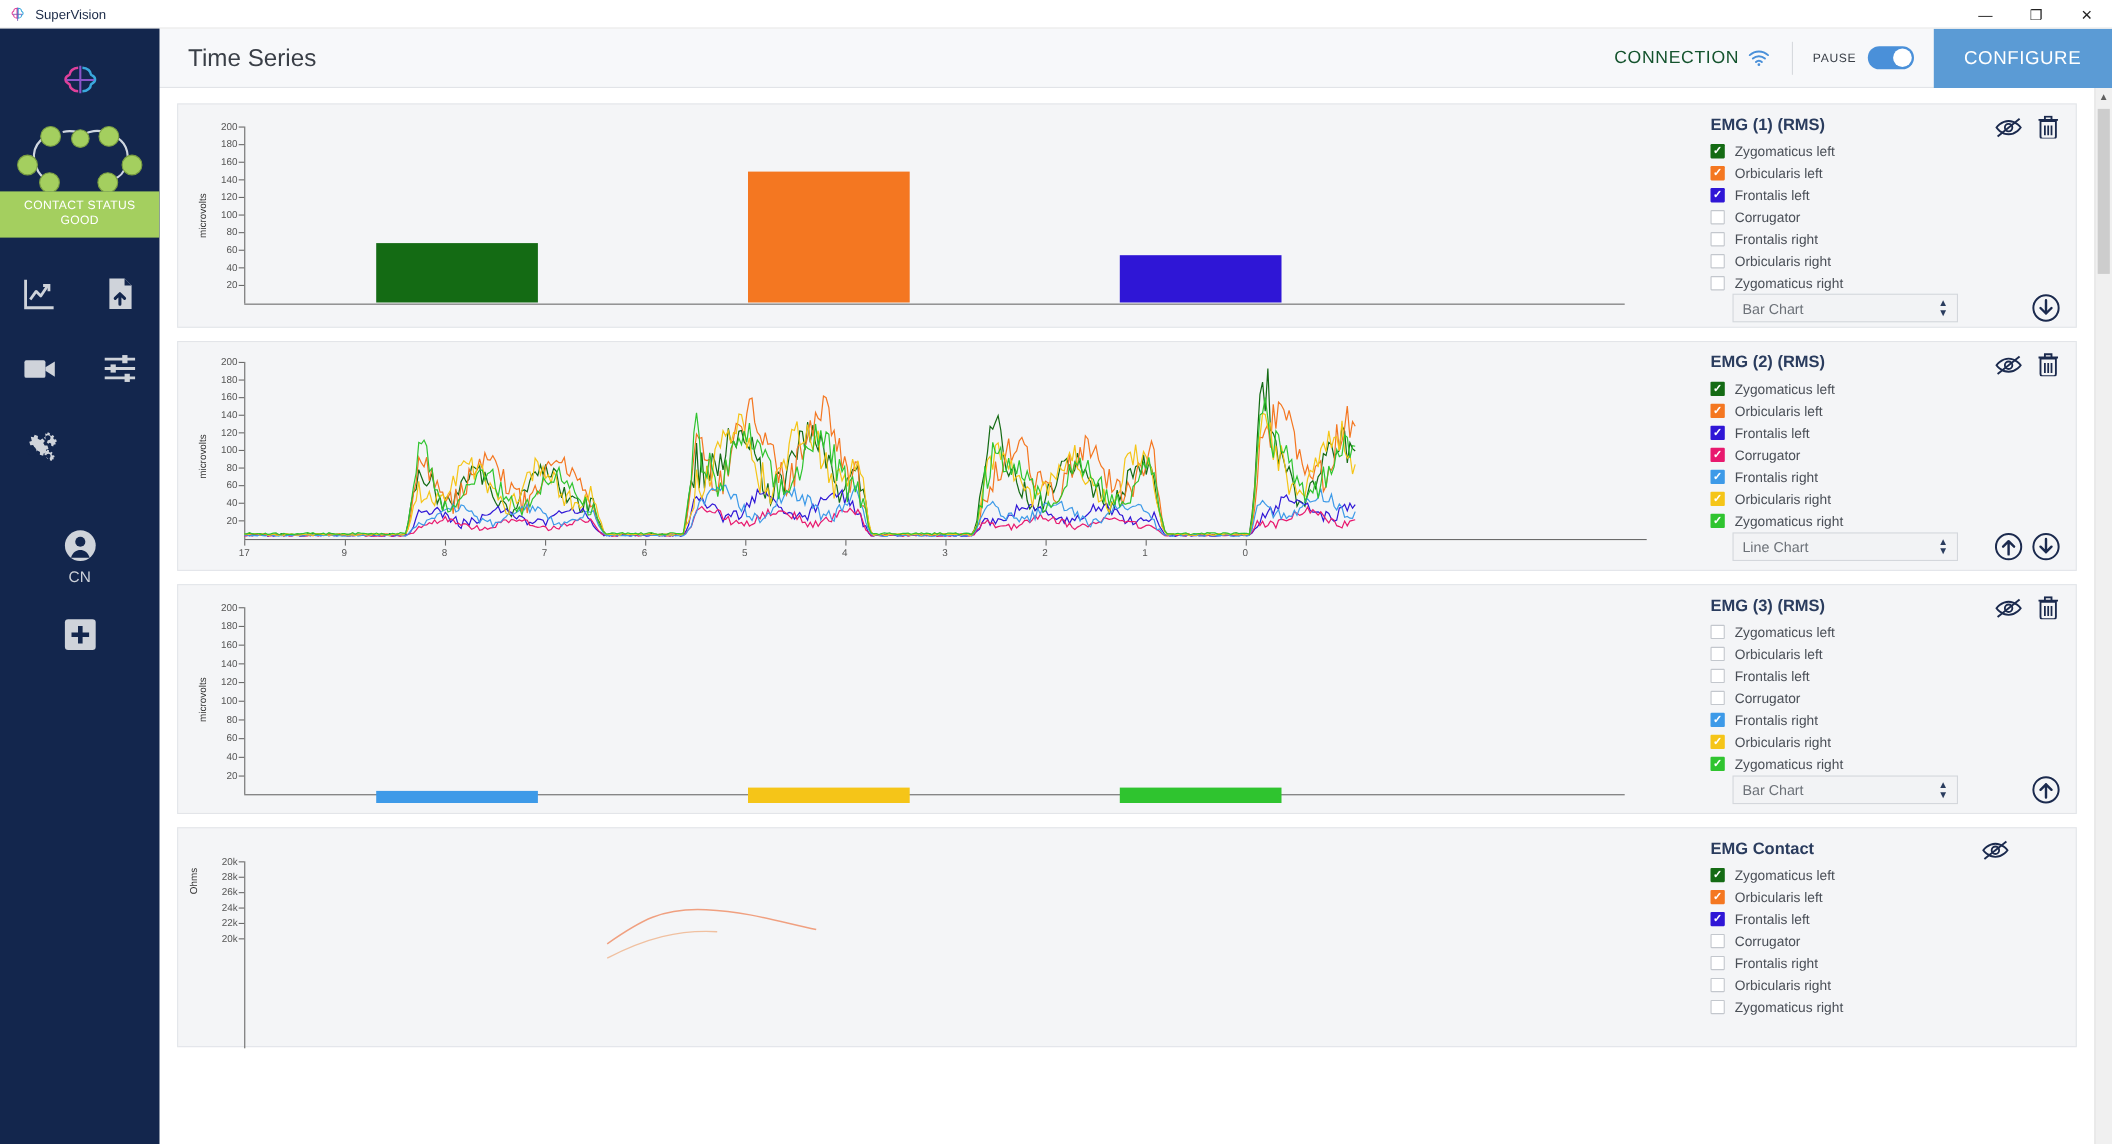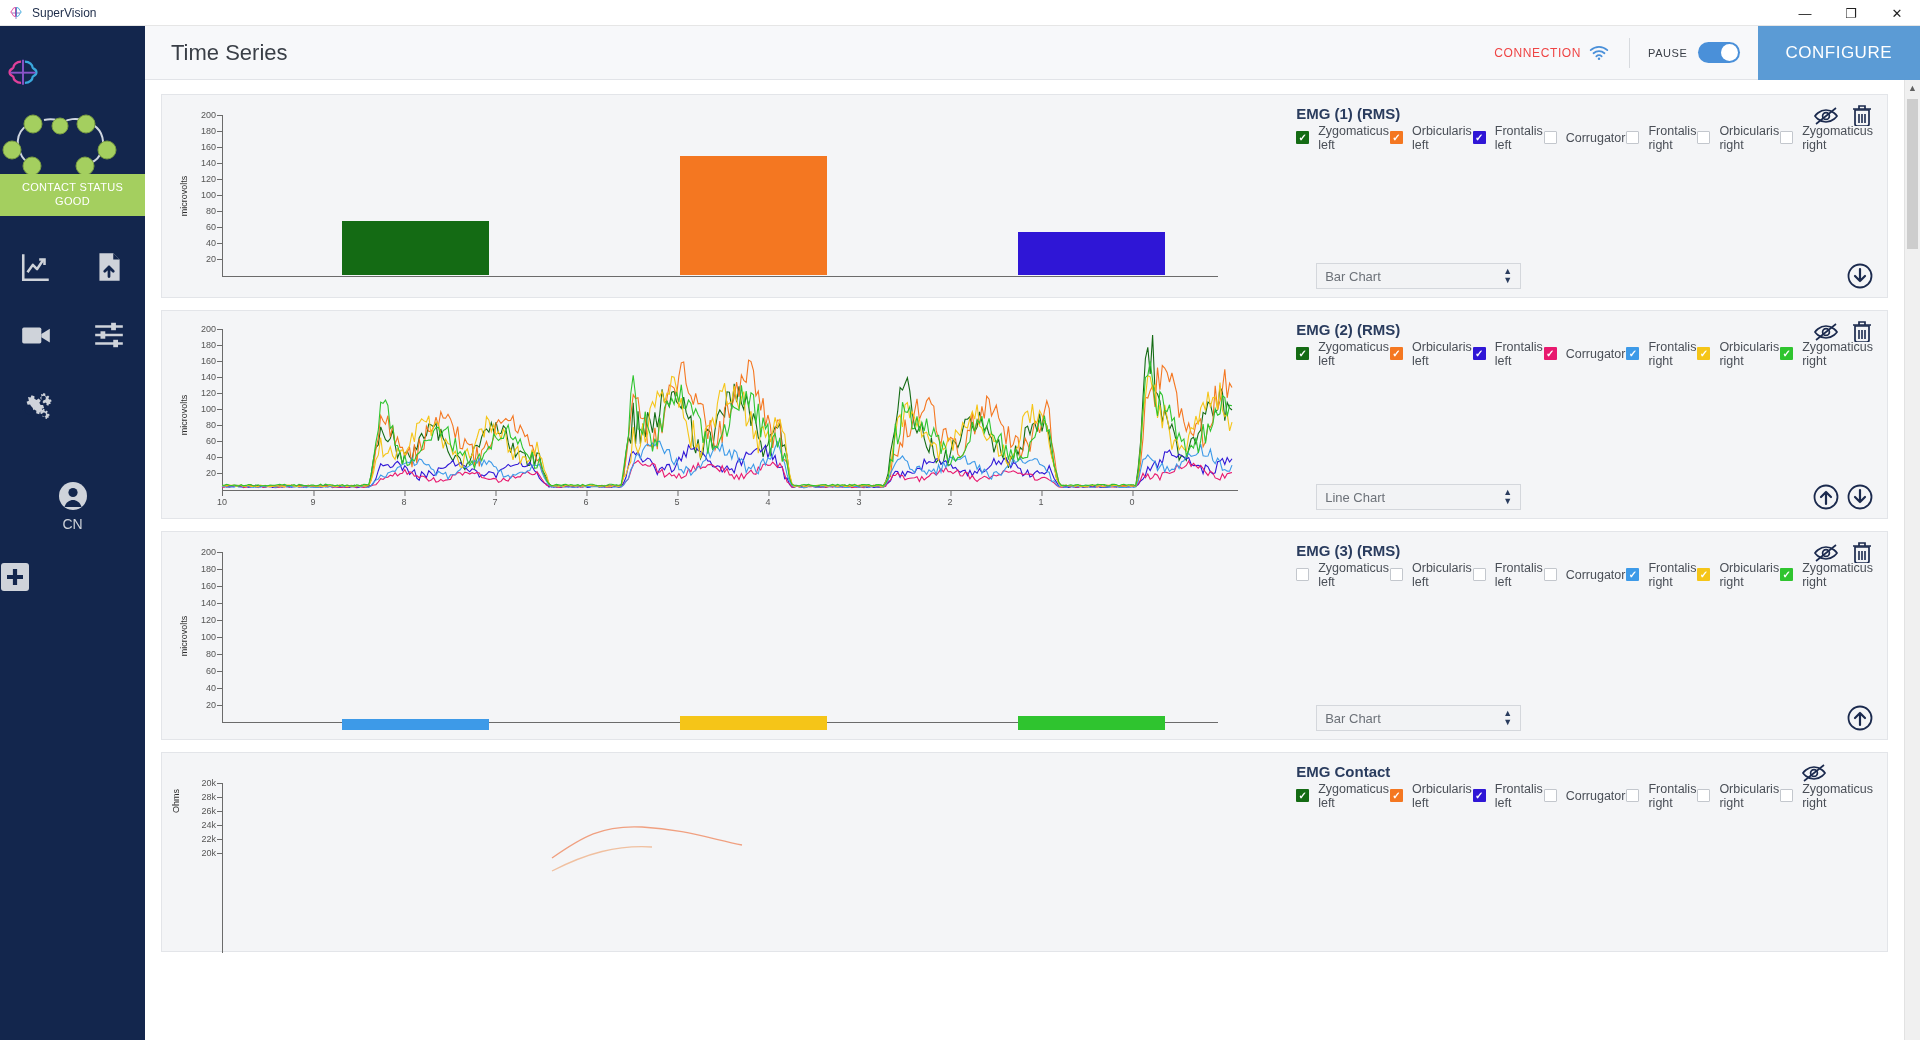--- a/index.html
+++ b/index.html
@@ -21,21 +21,21 @@
     width: 46px; height: 26px; display: flex; align-items: center; justify-content: center;
     font-size: 13px; color: #222; line-height: 1;
   }
 
   
   #shell { display: flex; height: 1014px; width: 1920px; }
 
   
   #sidebar {
     width: 145px; background: #13264d; flex: 0 0 145px;
-    display: flex; flex-direction: column; 
+    display: flex; flex-direction: column; align-items: center;
     position: relative; overflow: hidden;
   }
   .brand-logo { margin-top: 28px; width: 46px; height: 46px; }
   .contact-graph { margin-top: 8px; width: 120px; height: 66px; }
   .contact-status {
     width: 145px; background: #a4cf5f; color: #ffffff;
     text-align: center; font-size: 11px; line-height: 14px;
     padding: 6px 0 8px 0; letter-spacing: .3px;
   }
   .nav-grid {
@@ -54,21 +54,21 @@
   #main { flex: 1 1 auto; display: flex; flex-direction: column; background: #ffffff; min-width: 0; }
 
   
   #header {
     height: 54px; background: #f7f8fa; border-bottom: 1px solid #e2e4e8;
     display: flex; align-items: center; padding-left: 26px; flex: 0 0 54px; gap: 20px;
   }
   #page-title { font-size: 22px; color: #3a3f47; font-weight: normal; }
   .header-right { margin-left: auto; display: flex; align-items: center; height: 100%; }
   .conn-box { display: flex; align-items: center; gap: 8px; padding: 0 20px; }
-  .conn-label { font-size: 12px; letter-spacing: .6px; color: #ef4444; }
+  .conn-label { font-size: 16px; letter-spacing: .6px; color: #14532d; }
   .hdr-div { width: 1px; height: 30px; background: #d7dade; }
   .pause-box { display: flex; align-items: center; gap: 10px; padding: 0 18px; }
   .pause-label { font-size: 11px; letter-spacing: .6px; color: #3a3f47; }
   .toggle {
     width: 42px; height: 21px; border-radius: 11px; background: #4a90d9;
     position: relative; cursor: pointer; flex: 0 0 42px;
   }
   .toggle .knob {
     position: absolute; top: 2px; right: 2px; width: 17px; height: 17px;
     border-radius: 50%; background: #ffffff;
@@ -108,21 +108,21 @@
     flex: 0 0 350px; padding: 10px 14px 8px 18px; position: relative;
     display: flex; flex-direction: column;
   }
 
   .panel-title { font-size: 15px; color: #2a3c5e; font-weight: bold; margin-bottom: 6px; }
   .panel-icons { position: absolute; right: 16px; top: 10px; display: flex; gap: 14px; align-items: center; }
   .pico { cursor: pointer; }
   .pico svg { display: block; fill: none; stroke: #1b2a4e; stroke-width: 1.7; }
   .pico.trash svg { fill: #1b2a4e; stroke: none; }
 
-  .legend-list { display: flex; flex-direction: row; gap: 1px; justify-content: flex-end; }
+  .legend-list { display: flex; flex-direction: column; gap: 1px; justify-content: flex-end; }
   .legend-row { display: flex; align-items: center; gap: 9px; height: 19px; cursor: pointer; }
   .cbx {
     width: 13px; height: 13px; border: 1px solid #c3c7cd; background: #ffffff;
     flex: 0 0 13px; position: relative; border-radius: 1px;
   }
   .cbx.on { border: none; }
   .cbx.on::after {
     content: "✓"; position: absolute; inset: 0; color: #fff; font-size: 10px;
     line-height: 13px; text-align: center; font-weight: bold;
   }
@@ -409,21 +409,21 @@
             <svg class="trace" id="trace2" width="1010" height="200" style="left:60px;top:0">
                 <path d="M0.0 175.7L2.4 174.6L4.8 174.1L7.2 174.3L9.6 175.1L12.0 174.4L14.4 174.3L16.8 174.6L19.2 175.6L21.6 174.9L24.0 175.3L26.5 175.7L28.9 174.9L31.3 175.5L33.7 174.1L36.1 174.8L38.5 175.5L40.9 175.3L43.3 175.3L45.7 175.4L48.1 175.4L50.5 175.1L52.9 174.6L55.3 175.5L57.7 174.4L60.1 174.5L62.5 174.1L64.9 175.0L67.3 175.1L69.7 174.1L72.1 175.5L74.5 175.3L77.0 174.5L79.4 174.1L81.8 174.6L84.2 175.4L86.6 175.1L89.0 175.6L91.4 175.0L93.8 174.7L96.2 175.2L98.6 175.4L101.0 175.1L103.4 174.8L105.8 174.7L108.2 175.1L110.6 175.3L113.0 174.5L115.4 174.5L117.8 175.2L120.2 175.1L122.6 175.1L125.0 175.6L127.5 174.5L129.9 175.6L132.3 174.1L134.7 175.2L137.1 175.1L139.5 175.0L141.9 175.1L144.3 175.7L146.7 175.0L149.1 163.9L151.5 148.2L153.9 136.7L156.3 133.9L158.7 115.9L161.1 122.4L163.5 128.6L165.9 130.7L168.3 127.5L170.7 119.4L173.1 133.6L175.5 146.9L178.0 140.5L180.4 153.3L182.8 142.0L185.2 140.2L187.6 145.6L190.0 148.8L192.4 135.5L194.8 138.7L197.2 126.8L199.6 122.4L202.0 127.4L204.4 124.6L206.8 112.9L209.2 113.9L211.6 115.9L214.0 112.1L216.4 129.6L218.8 118.0L221.2 127.6L223.6 131.8L226.0 140.6L228.5 145.8L230.9 149.8L233.3 144.6L235.7 144.5L238.1 147.4L240.5 155.2L242.9 158.6L245.3 152.1L247.7 151.1L250.1 143.0L252.5 135.0L254.9 134.4L257.3 136.1L259.7 125.9L262.1 119.9L264.5 118.0L266.9 121.3L269.3 111.6L271.7 120.4L274.1 111.1L276.5 122.4L279.0 122.5L281.4 114.9L283.8 117.5L286.2 131.7L288.6 141.6L291.0 131.9L293.4 145.9L295.8 141.8L298.2 140.0L300.6 141.5L303.0 142.2L305.4 154.7L307.8 154.2L310.2 139.6L312.6 154.9L315.0 141.9L317.4 142.5L319.8 159.1L322.2 162.4L324.6 167.3L327.0 172.4L329.5 175.5L331.9 175.5L334.3 174.3L336.7 175.1L339.1 174.6L341.5 175.1L343.9 174.6L346.3 174.9L348.7 175.2L351.1 175.1L353.5 175.1L355.9 175.5L358.3 174.5L360.7 175.1L363.1 175.7L365.5 174.9L367.9 174.2L370.3 174.2L372.7 175.2L375.1 175.2L377.5 175.3L380.0 174.3L382.4 175.2L384.8 175.6L387.2 175.4L389.6 175.2L392.0 175.3L394.4 174.1L396.8 174.9L399.2 173.5L401.6 164.9L404.0 141.7L406.4 125.8L408.8 132.5L411.2 91.8L413.6 132.9L416.0 100.3L418.4 133.0L420.8 112.7L423.2 126.2L425.6 101.2L428.0 109.0L430.5 121.7L432.9 101.4L435.3 116.2L437.7 103.5L440.1 78.3L442.5 91.5L444.9 90.1L447.3 95.7L449.7 81.1L452.1 80.4L454.5 90.7L456.9 93.7L459.3 97.3L461.7 86.2L464.1 101.2L466.5 107.9L468.9 105.0L471.3 134.5L473.7 142.2L476.1 128.3L478.5 147.7L481.0 141.7L483.4 120.7L485.8 118.3L488.2 121.2L490.6 138.7L493.0 119.0L495.4 104.5L497.8 99.0L500.2 102.7L502.6 105.9L505.0 80.8L507.4 81.2L509.8 98.3L512.2 72.8L514.6 91.1L517.0 75.4L519.4 92.1L521.8 98.6L524.2 84.1L526.6 94.1L529.0 114.9L531.5 102.5L533.9 111.3L536.3 126.5L538.7 130.6L541.1 145.9L543.5 136.9L545.9 133.8L548.3 123.6L550.7 122.4L553.1 115.9L555.5 117.0L557.9 112.8L560.3 135.3L562.7 133.8L565.1 144.7L567.5 164.2L569.9 174.0L572.3 174.7L574.7 175.2L577.1 175.2L579.5 174.9L582.0 175.7L584.4 174.7L586.8 175.5L589.2 174.9L591.6 174.6L594.0 175.1L596.4 174.8L598.8 174.6L601.2 174.2L603.6 175.7L606.0 175.5L608.4 174.7L610.8 174.6L613.2 175.4L615.6 175.5L618.0 175.5L620.4 175.2L622.8 174.1L625.2 175.1L627.6 175.3L630.0 174.2L632.5 174.8L634.9 174.7L637.3 174.9L639.7 175.0L642.1 175.4L644.5 175.7L646.9 175.1L649.3 174.5L651.7 174.9L654.1 174.1L656.5 174.5L658.9 175.5L661.3 174.5L663.7 170.6L666.1 162.6L668.5 141.4L670.9 128.6L673.3 116.7L675.7 100.2L678.1 76.6L680.5 79.1L683.0 72.7L685.4 66.8L687.8 79.9L690.2 101.4L692.6 115.7L695.0 121.8L697.4 116.2L699.8 112.4L702.2 127.3L704.6 136.3L707.0 141.4L709.4 126.9L711.8 144.0L714.2 151.6L716.6 148.2L719.0 153.0L721.4 150.8L723.8 138.9L726.2 152.1L728.6 141.6L731.0 129.2L733.5 131.5L735.9 136.6L738.3 130.0L740.7 118.6L743.1 108.3L745.5 108.1L747.9 105.8L750.3 115.3L752.7 120.8L755.1 116.0L757.5 100.9L759.9 110.5L762.3 119.7L764.7 115.2L767.1 123.4L769.5 126.9L771.9 141.3L774.3 133.1L776.7 128.8L779.1 142.0L781.5 147.8L784.0 146.7L786.4 156.8L788.8 145.6L791.2 150.3L793.6 134.6L796.0 143.6L798.4 136.5L800.8 139.3L803.2 116.9L805.6 115.1L808.0 123.4L810.4 113.3L812.8 111.8L815.2 120.6L817.6 102.5L820.0 120.4L822.4 109.8L824.8 114.7L827.2 125.2L829.6 144.2L832.0 153.3L834.5 167.3L836.9 171.9L839.3 174.5L841.7 175.5L844.1 174.1L846.5 175.6L848.9 175.8L851.3 174.6L853.7 175.6L856.1 175.2L858.5 174.6L860.9 175.5L863.3 175.6L865.7 174.7L868.1 174.7L870.5 175.3L872.9 174.4L875.3 175.6L877.7 174.2L880.1 175.6L882.5 174.9L885.0 175.6L887.4 175.3L889.8 175.0L892.2 175.6L894.6 175.6L897.0 174.7L899.4 175.1L901.8 174.9L904.2 175.0L906.6 175.1L909.0 174.0L911.4 175.1L913.8 174.4L916.2 156.8L918.6 130.9L921.0 86.7L923.4 47.5L925.8 36.4L928.2 62.9L930.6 24.1L933.0 80.1L935.5 83.0L937.9 89.8L940.3 111.2L942.7 98.6L945.1 107.7L947.5 118.4L949.9 113.1L952.3 121.7L954.7 132.2L957.1 149.2L959.5 144.4L961.9 145.9L964.3 149.3L966.7 137.9L969.1 128.1L971.5 126.1L973.9 132.9L976.3 122.5L978.7 119.0L981.1 101.4L983.5 103.1L986.0 91.1L988.4 93.1L990.8 104.4L993.2 100.8L995.6 98.7L998.0 76.0L1000.4 80.9L1002.8 109.8L1005.2 91.4L1007.6 96.8L1010.0 99.0" fill="none" stroke="#146b14" stroke-width="1.1"></path>
                 <path d="M0.0 175.1L2.4 174.8L4.8 174.8L7.2 175.6L9.6 175.7L12.0 174.6L14.4 175.0L16.8 175.6L19.2 175.0L21.6 175.4L24.0 175.1L26.5 174.9L28.9 174.1L31.3 175.0L33.7 175.8L36.1 175.5L38.5 174.5L40.9 175.0L43.3 175.4L45.7 175.5L48.1 174.7L50.5 174.7L52.9 175.6L55.3 174.8L57.7 175.0L60.1 174.3L62.5 175.2L64.9 174.7L67.3 175.7L69.7 174.1L72.1 175.5L74.5 174.7L77.0 174.6L79.4 175.7L81.8 175.2L84.2 174.8L86.6 174.1L89.0 175.7L91.4 175.3L93.8 174.8L96.2 175.0L98.6 174.3L101.0 175.2L103.4 175.1L105.8 175.7L108.2 175.6L110.6 174.3L113.0 175.2L115.4 175.1L117.8 174.2L120.2 175.7L122.6 175.3L125.0 174.4L127.5 174.6L129.9 174.3L132.3 175.3L134.7 175.3L137.1 175.3L139.5 174.0L141.9 175.0L144.3 174.3L146.7 175.0L149.1 169.4L151.5 156.1L153.9 137.5L156.3 127.2L158.7 104.6L161.1 109.8L163.5 113.3L165.9 104.7L168.3 126.1L170.7 114.5L173.1 133.1L175.5 126.1L178.0 136.4L180.4 136.3L182.8 145.5L185.2 141.5L187.6 136.4L190.0 156.1L192.4 133.3L194.8 152.2L197.2 127.9L199.6 139.3L202.0 137.9L204.4 115.1L206.8 120.4L209.2 120.4L211.6 116.4L214.0 106.1L216.4 115.0L218.8 100.7L221.2 106.9L223.6 107.2L226.0 103.3L228.5 107.9L230.9 114.8L233.3 126.9L235.7 115.5L238.1 137.4L240.5 137.9L242.9 127.8L245.3 132.4L247.7 133.8L250.1 133.2L252.5 154.8L254.9 135.5L257.3 155.4L259.7 139.2L262.1 136.7L264.5 130.5L266.9 138.1L269.3 133.6L271.7 126.4L274.1 113.0L276.5 108.7L279.0 112.3L281.4 109.8L283.8 107.6L286.2 109.6L288.6 109.5L291.0 104.8L293.4 119.6L295.8 121.9L298.2 114.3L300.6 119.3L303.0 125.7L305.4 123.8L307.8 134.7L310.2 134.4L312.6 142.0L315.0 149.8L317.4 148.1L319.8 160.4L322.2 164.0L324.6 168.3L327.0 174.1L329.5 175.3L331.9 174.3L334.3 175.5L336.7 175.2L339.1 175.7L341.5 175.1L343.9 174.7L346.3 175.3L348.7 175.1L351.1 174.9L353.5 175.0L355.9 175.3L358.3 174.8L360.7 174.5L363.1 174.9L365.5 174.4L367.9 174.6L370.3 175.7L372.7 174.3L375.1 175.6L377.5 174.6L380.0 174.9L382.4 175.2L384.8 174.3L387.2 174.4L389.6 174.3L392.0 174.7L394.4 175.1L396.8 174.6L399.2 173.8L401.6 164.8L404.0 148.5L406.4 127.9L408.8 103.9L411.2 83.6L413.6 87.6L416.0 86.7L418.4 106.9L420.8 107.7L423.2 106.4L425.6 134.6L428.0 134.6L430.5 136.3L432.9 116.8L435.3 138.2L437.7 107.2L440.1 122.2L442.5 102.2L444.9 87.7L447.3 74.0L449.7 75.1L452.1 77.0L454.5 85.0L456.9 65.0L459.3 51.8L461.7 50.9L464.1 73.0L466.5 82.0L468.9 85.0L471.3 93.7L473.7 82.4L476.1 92.9L478.5 92.4L481.0 93.6L483.4 110.5L485.8 128.0L488.2 109.0L490.6 125.8L493.0 138.9L495.4 132.6L497.8 110.0L500.2 132.0L502.6 97.2L505.0 91.6L507.4 106.8L509.8 95.1L512.2 86.7L514.6 71.2L517.0 85.8L519.4 64.0L521.8 69.3L524.2 71.3L526.6 49.1L529.0 50.6L531.5 59.5L533.9 84.9L536.3 80.2L538.7 99.5L541.1 87.2L543.5 115.2L545.9 104.0L548.3 114.1L550.7 136.9L553.1 119.5L555.5 109.0L557.9 109.3L560.3 149.3L562.7 148.7L565.1 151.7L567.5 165.1L569.9 172.8L572.3 174.8L574.7 174.7L577.1 175.8L579.5 175.6L582.0 175.3L584.4 174.7L586.8 174.6L589.2 174.4L591.6 175.2L594.0 174.7L596.4 175.7L598.8 174.7L601.2 175.8L603.6 174.1L606.0 174.7L608.4 175.6L610.8 174.6L613.2 174.2L615.6 175.2L618.0 174.8L620.4 174.9L622.8 174.8L625.2 175.4L627.6 174.2L630.0 174.3L632.5 175.7L634.9 175.1L637.3 174.2L639.7 174.8L642.1 174.3L644.5 174.3L646.9 174.0L649.3 175.5L651.7 174.2L654.1 174.8L656.5 174.5L658.9 174.3L661.3 174.9L663.7 172.2L666.1 166.5L668.5 165.5L670.9 142.7L673.3 144.1L675.7 145.2L678.1 131.6L680.5 135.6L683.0 108.6L685.4 125.7L687.8 124.9L690.2 113.4L692.6 100.5L695.0 87.8L697.4 108.5L699.8 101.9L702.2 98.9L704.6 89.8L707.0 86.7L709.4 93.0L711.8 95.2L714.2 119.4L716.6 127.9L719.0 133.0L721.4 118.5L723.8 117.5L726.2 130.1L728.6 126.3L731.0 128.2L733.5 127.8L735.9 143.3L738.3 145.9L740.7 144.6L743.1 138.9L745.5 119.1L747.9 119.7L750.3 101.7L752.7 123.3L755.1 108.9L757.5 114.0L759.9 95.4L762.3 107.5L764.7 85.1L767.1 88.2L769.5 104.9L771.9 99.7L774.3 94.2L776.7 106.9L779.1 112.8L781.5 115.7L784.0 133.2L786.4 115.4L788.8 136.5L791.2 133.6L793.6 124.7L796.0 126.7L798.4 148.6L800.8 139.5L803.2 127.3L805.6 132.7L808.0 140.7L810.4 123.0L812.8 109.8L815.2 112.4L817.6 121.8L820.0 112.6L822.4 100.3L824.8 89.9L827.2 97.7L829.6 131.1L832.0 142.3L834.5 161.5L836.9 171.6L839.3 174.6L841.7 174.3L844.1 175.0L846.5 175.1L848.9 174.5L851.3 174.7L853.7 174.3L856.1 174.7L858.5 174.2L860.9 175.7L863.3 175.7L865.7 175.7L868.1 174.9L870.5 175.6L872.9 174.1L875.3 174.9L877.7 175.1L880.1 175.6L882.5 175.5L885.0 174.1L887.4 175.1L889.8 174.7L892.2 174.3L894.6 175.3L897.0 175.0L899.4 174.7L901.8 174.4L904.2 175.4L906.6 174.7L909.0 174.9L911.4 174.1L913.8 175.4L916.2 168.1L918.6 151.4L921.0 127.4L923.4 86.5L925.8 87.0L928.2 79.7L930.6 74.8L933.0 95.9L935.5 56.5L937.9 78.7L940.3 54.5L942.7 57.0L945.1 61.4L947.5 71.1L949.9 62.0L952.3 72.0L954.7 81.9L957.1 106.6L959.5 97.4L961.9 110.9L964.3 120.3L966.7 112.2L969.1 122.2L971.5 124.6L973.9 113.0L976.3 111.0L978.7 108.0L981.1 135.8L983.5 130.9L986.0 114.7L988.4 116.3L990.8 111.0L993.2 74.7L995.6 98.7L998.0 89.9L1000.4 78.0L1002.8 58.2L1005.2 86.8L1007.6 72.2L1010.0 76.5" fill="none" stroke="#f47721" stroke-width="1.1"></path>
                 <path d="M0.0 174.9L2.4 174.9L4.8 175.8L7.2 175.5L9.6 175.5L12.0 175.0L14.4 175.1L16.8 175.0L19.2 175.2L21.6 176.5L24.0 175.0L26.5 176.4L28.9 176.0L31.3 175.2L33.7 176.0L36.1 175.6L38.5 175.1L40.9 175.3L43.3 174.9L45.7 175.2L48.1 175.2L50.5 176.4L52.9 176.4L55.3 175.7L57.7 175.2L60.1 176.1L62.5 175.4L64.9 175.2L67.3 175.5L69.7 176.1L72.1 175.4L74.5 175.1L77.0 176.2L79.4 175.6L81.8 176.1L84.2 174.9L86.6 175.5L89.0 175.1L91.4 175.9L93.8 175.8L96.2 175.0L98.6 176.2L101.0 175.9L103.4 174.8L105.8 175.7L108.2 174.9L110.6 175.1L113.0 175.7L115.4 176.3L117.8 176.1L120.2 175.1L122.6 176.1L125.0 175.9L127.5 176.4L129.9 175.3L132.3 175.3L134.7 176.6L137.1 176.2L139.5 175.5L141.9 175.7L144.3 175.9L146.7 174.9L149.1 174.8L151.5 172.0L153.9 167.8L156.3 159.7L158.7 152.7L161.1 154.8L163.5 154.1L165.9 153.5L168.3 156.7L170.7 155.8L173.1 152.4L175.5 150.3L178.0 153.3L180.4 159.4L182.8 154.7L185.2 157.5L187.6 163.6L190.0 161.1L192.4 158.7L194.8 167.1L197.2 169.3L199.6 160.9L202.0 163.2L204.4 166.6L206.8 159.8L209.2 162.1L211.6 164.6L214.0 163.5L216.4 156.8L218.8 157.4L221.2 157.2L223.6 156.2L226.0 153.8L228.5 152.1L230.9 149.3L233.3 155.0L235.7 153.7L238.1 151.6L240.5 153.9L242.9 154.9L245.3 158.7L247.7 160.8L250.1 157.8L252.5 158.6L254.9 160.4L257.3 166.1L259.7 163.8L262.1 165.0L264.5 163.3L266.9 160.7L269.3 161.2L271.7 161.9L274.1 166.7L276.5 160.4L279.0 158.5L281.4 157.5L283.8 155.9L286.2 153.4L288.6 155.4L291.0 154.6L293.4 153.8L295.8 153.3L298.2 150.8L300.6 155.4L303.0 155.7L305.4 154.7L307.8 151.2L310.2 155.4L312.6 160.0L315.0 161.8L317.4 167.1L319.8 169.9L322.2 172.1L324.6 173.2L327.0 176.1L329.5 175.0L331.9 176.4L334.3 174.8L336.7 175.8L339.1 176.4L341.5 175.0L343.9 175.1L346.3 176.0L348.7 175.3L351.1 176.3L353.5 175.6L355.9 176.2L358.3 174.9L360.7 175.6L363.1 175.3L365.5 176.4L367.9 176.2L370.3 175.1L372.7 174.9L375.1 175.1L377.5 175.3L380.0 176.1L382.4 175.0L384.8 175.1L387.2 175.4L389.6 176.3L392.0 175.2L394.4 175.2L396.8 176.5L399.2 175.6L401.6 171.9L404.0 166.3L406.4 154.3L408.8 143.0L411.2 140.5L413.6 143.9L416.0 140.4L418.4 146.8L420.8 151.0L423.2 149.4L425.6 147.1L428.0 148.1L430.5 152.2L432.9 157.2L435.3 163.5L437.7 157.8L440.1 156.2L442.5 158.8L444.9 153.6L447.3 153.4L449.7 161.1L452.1 158.9L454.5 153.1L456.9 146.3L459.3 149.9L461.7 140.7L464.1 145.9L466.5 134.2L468.9 138.2L471.3 137.9L473.7 136.1L476.1 139.6L478.5 140.4L481.0 142.4L483.4 145.6L485.8 149.9L488.2 150.3L490.6 155.5L493.0 156.1L495.4 154.8L497.8 155.5L500.2 160.9L502.6 158.0L505.0 155.0L507.4 158.9L509.8 157.7L512.2 161.9L514.6 152.7L517.0 147.5L519.4 154.3L521.8 147.8L524.2 141.2L526.6 143.2L529.0 143.2L531.5 140.2L533.9 138.2L536.3 136.8L538.7 140.8L541.1 138.0L543.5 134.4L545.9 146.6L548.3 138.5L550.7 148.6L553.1 144.6L555.5 156.0L557.9 156.5L560.3 155.7L562.7 167.8L565.1 167.0L567.5 173.5L569.9 175.9L572.3 176.4L574.7 174.8L577.1 175.2L579.5 175.4L582.0 175.2L584.4 176.2L586.8 175.0L589.2 175.3L591.6 175.6L594.0 176.3L596.4 175.6L598.8 175.9L601.2 175.6L603.6 176.2L606.0 175.8L608.4 175.8L610.8 175.7L613.2 174.8L615.6 175.3L618.0 175.3L620.4 175.9L622.8 175.7L625.2 176.0L627.6 174.8L630.0 176.5L632.5 175.3L634.9 175.8L637.3 176.3L639.7 175.5L642.1 174.9L644.5 176.2L646.9 176.4L649.3 175.4L651.7 176.4L654.1 176.1L656.5 176.4L658.9 176.0L661.3 175.5L663.7 173.9L666.1 172.0L668.5 170.0L670.9 163.9L673.3 160.3L675.7 160.6L678.1 166.4L680.5 160.5L683.0 165.1L685.4 160.5L687.8 161.1L690.2 162.3L692.6 162.1L695.0 157.3L697.4 157.4L699.8 158.4L702.2 148.3L704.6 152.8L707.0 150.6L709.4 151.2L711.8 151.7L714.2 147.9L716.6 147.6L719.0 153.3L721.4 150.9L723.8 149.8L726.2 154.6L728.6 153.0L731.0 157.3L733.5 156.5L735.9 159.6L738.3 161.3L740.7 159.8L743.1 159.2L745.5 164.7L747.9 159.4L750.3 164.8L752.7 160.3L755.1 162.2L757.5 157.6L759.9 161.5L762.3 160.5L764.7 158.6L767.1 156.3L769.5 153.8L771.9 147.6L774.3 153.6L776.7 150.0L779.1 153.5L781.5 148.5L784.0 147.0L786.4 151.6L788.8 156.7L791.2 151.5L793.6 152.7L796.0 156.8L798.4 157.6L800.8 164.9L803.2 163.2L805.6 159.0L808.0 165.9L810.4 164.7L812.8 161.6L815.2 159.8L817.6 162.2L820.0 161.6L822.4 163.0L824.8 161.0L827.2 154.7L829.6 161.3L832.0 167.2L834.5 171.1L836.9 175.1L839.3 175.4L841.7 176.3L844.1 175.8L846.5 176.5L848.9 175.8L851.3 175.7L853.7 176.2L856.1 176.1L858.5 175.4L860.9 176.3L863.3 175.9L865.7 175.9L868.1 175.5L870.5 175.1L872.9 175.8L875.3 174.9L877.7 176.2L880.1 176.4L882.5 176.5L885.0 176.1L887.4 176.0L889.8 175.5L892.2 174.9L894.6 175.8L897.0 175.2L899.4 176.3L901.8 175.3L904.2 176.1L906.6 175.6L909.0 176.0L911.4 174.9L913.8 175.2L916.2 173.5L918.6 170.0L921.0 168.1L923.4 164.5L925.8 155.8L928.2 159.6L930.6 154.4L933.0 150.2L935.5 156.6L937.9 148.8L940.3 152.2L942.7 140.8L945.1 141.4L947.5 139.1L949.9 144.2L952.3 145.0L954.7 146.5L957.1 143.3L959.5 144.6L961.9 146.4L964.3 147.9L966.7 146.5L969.1 153.1L971.5 154.6L973.9 154.5L976.3 154.4L978.7 155.5L981.1 162.6L983.5 154.0L986.0 155.8L988.4 160.8L990.8 162.9L993.2 161.8L995.6 150.8L998.0 150.3L1000.4 147.5L1002.8 153.4L1005.2 146.5L1007.6 151.0L1010.0 147.7" fill="none" stroke="#2f16d6" stroke-width="1.1"></path>
                 <path d="M0.0 176.1L2.4 176.1L4.8 175.0L7.2 176.4L9.6 175.3L12.0 175.0L14.4 175.2L16.8 175.1L19.2 174.9L21.6 176.1L24.0 176.2L26.5 175.7L28.9 175.6L31.3 175.0L33.7 174.9L36.1 176.5L38.5 174.8L40.9 176.4L43.3 176.4L45.7 175.6L48.1 175.7L50.5 175.2L52.9 176.6L55.3 176.4L57.7 176.2L60.1 175.4L62.5 176.0L64.9 175.5L67.3 176.3L69.7 175.0L72.1 175.8L74.5 175.4L77.0 175.1L79.4 174.8L81.8 175.7L84.2 175.2L86.6 175.2L89.0 175.2L91.4 175.3L93.8 176.3L96.2 176.2L98.6 175.7L101.0 175.2L103.4 174.9L105.8 175.7L108.2 175.3L110.6 176.6L113.0 175.9L115.4 175.4L117.8 176.5L120.2 176.5L122.6 175.9L125.0 176.3L127.5 175.8L129.9 175.5L132.3 175.9L134.7 176.5L137.1 174.9L139.5 175.9L141.9 176.5L144.3 175.8L146.7 176.0L149.1 174.8L151.5 174.0L153.9 173.7L156.3 171.0L158.7 167.7L161.1 168.5L163.5 166.4L165.9 166.2L168.3 164.2L170.7 165.1L173.1 161.7L175.5 164.9L178.0 162.8L180.4 162.2L182.8 158.6L185.2 163.3L187.6 160.8L190.0 161.4L192.4 165.2L194.8 164.6L197.2 166.7L199.6 165.0L202.0 165.4L204.4 167.4L206.8 170.2L209.2 169.1L211.6 166.7L214.0 171.1L216.4 170.5L218.8 168.4L221.2 170.2L223.6 169.1L226.0 168.7L228.5 168.4L230.9 163.6L233.3 164.0L235.7 161.6L238.1 161.7L240.5 164.1L242.9 161.2L245.3 161.7L247.7 163.0L250.1 161.7L252.5 162.7L254.9 161.4L257.3 161.9L259.7 166.6L262.1 166.9L264.5 167.8L266.9 168.4L269.3 168.1L271.7 167.4L274.1 167.9L276.5 171.3L279.0 170.4L281.4 167.3L283.8 169.2L286.2 170.0L288.6 166.2L291.0 164.8L293.4 167.1L295.8 165.8L298.2 165.9L300.6 162.4L303.0 162.0L305.4 160.5L307.8 162.5L310.2 163.8L312.6 163.4L315.0 160.7L317.4 164.3L319.8 168.0L322.2 171.5L324.6 174.3L327.0 175.0L329.5 175.9L331.9 174.9L334.3 176.5L336.7 176.2L339.1 176.1L341.5 175.6L343.9 175.8L346.3 175.3L348.7 175.8L351.1 176.2L353.5 175.3L355.9 175.1L358.3 176.3L360.7 176.0L363.1 175.2L365.5 175.0L367.9 175.0L370.3 174.9L372.7 175.2L375.1 175.1L377.5 176.3L380.0 174.9L382.4 176.5L384.8 175.9L387.2 176.5L389.6 175.0L392.0 175.3L394.4 175.8L396.8 175.6L399.2 175.6L401.6 173.6L404.0 170.3L406.4 168.0L408.8 160.4L411.2 153.0L413.6 151.6L416.0 149.5L418.4 152.4L420.8 154.4L423.2 153.4L425.6 154.9L428.0 155.2L430.5 152.1L432.9 153.4L435.3 160.9L437.7 161.1L440.1 158.4L442.5 166.0L444.9 164.3L447.3 162.0L449.7 164.9L452.1 164.0L454.5 167.0L456.9 162.6L459.3 167.3L461.7 165.9L464.1 164.7L466.5 157.8L468.9 160.7L471.3 154.6L473.7 159.4L476.1 152.1L478.5 157.7L481.0 156.1L483.4 156.4L485.8 153.7L488.2 153.4L490.6 154.0L493.0 155.8L495.4 158.0L497.8 160.5L500.2 154.7L502.6 161.2L505.0 157.6L507.4 164.0L509.8 163.6L512.2 167.9L514.6 163.8L517.0 168.4L519.4 162.6L521.8 167.5L524.2 163.7L526.6 161.6L529.0 159.1L531.5 162.7L533.9 163.4L536.3 156.1L538.7 159.0L541.1 153.4L543.5 152.8L545.9 154.4L548.3 154.3L550.7 151.1L553.1 153.7L555.5 156.6L557.9 152.3L560.3 156.8L562.7 163.8L565.1 170.9L567.5 172.6L569.9 176.1L572.3 175.9L574.7 174.9L577.1 176.0L579.5 176.1L582.0 176.6L584.4 175.2L586.8 175.7L589.2 175.8L591.6 174.9L594.0 175.7L596.4 176.0L598.8 176.5L601.2 175.5L603.6 176.1L606.0 175.7L608.4 175.3L610.8 176.2L613.2 174.9L615.6 175.9L618.0 175.8L620.4 176.0L622.8 175.1L625.2 176.3L627.6 175.5L630.0 176.5L632.5 176.1L634.9 176.3L637.3 175.0L639.7 176.1L642.1 176.6L644.5 174.9L646.9 176.1L649.3 175.1L651.7 174.8L654.1 176.0L656.5 175.8L658.9 176.2L661.3 176.0L663.7 175.2L666.1 170.6L668.5 169.2L670.9 164.4L673.3 164.5L675.7 161.9L678.1 165.0L680.5 164.3L683.0 168.7L685.4 167.8L687.8 167.2L690.2 167.0L692.6 166.8L695.0 165.7L697.4 170.6L699.8 165.6L702.2 169.0L704.6 166.8L707.0 165.3L709.4 162.3L711.8 161.8L714.2 164.1L716.6 161.3L719.0 157.6L721.4 160.9L723.8 156.4L726.2 160.7L728.6 160.6L731.0 162.6L733.5 160.7L735.9 159.0L738.3 164.7L740.7 165.0L743.1 161.1L745.5 161.9L747.9 167.9L750.3 164.6L752.7 168.4L755.1 170.4L757.5 168.2L759.9 166.9L762.3 165.3L764.7 166.2L767.1 168.1L769.5 165.4L771.9 164.0L774.3 165.0L776.7 163.9L779.1 163.6L781.5 159.7L784.0 160.2L786.4 161.2L788.8 160.7L791.2 159.8L793.6 161.1L796.0 162.4L798.4 162.0L800.8 163.9L803.2 162.8L805.6 163.2L808.0 163.1L810.4 163.4L812.8 168.9L815.2 169.3L817.6 168.0L820.0 166.6L822.4 166.3L824.8 167.3L827.2 168.9L829.6 170.3L832.0 171.9L834.5 174.3L836.9 176.0L839.3 176.1L841.7 175.7L844.1 174.8L846.5 175.5L848.9 175.2L851.3 175.7L853.7 175.4L856.1 176.3L858.5 175.0L860.9 175.5L863.3 175.5L865.7 175.1L868.1 176.2L870.5 175.8L872.9 176.3L875.3 176.0L877.7 175.2L880.1 175.0L882.5 176.2L885.0 175.4L887.4 175.5L889.8 176.0L892.2 175.9L894.6 175.8L897.0 175.5L899.4 176.4L901.8 174.9L904.2 175.1L906.6 175.8L909.0 175.3L911.4 175.8L913.8 175.5L916.2 172.8L918.6 168.8L921.0 162.4L923.4 166.7L925.8 162.9L928.2 168.2L930.6 166.7L933.0 162.7L935.5 164.2L937.9 168.9L940.3 162.0L942.7 161.0L945.1 161.6L947.5 162.4L949.9 161.4L952.3 160.6L954.7 154.3L957.1 155.5L959.5 157.5L961.9 156.4L964.3 154.4L966.7 150.0L969.1 155.4L971.5 152.3L973.9 154.8L976.3 157.2L978.7 154.3L981.1 157.5L983.5 161.2L986.0 164.4L988.4 160.2L990.8 161.8L993.2 166.9L995.6 167.7L998.0 169.0L1000.4 162.7L1002.8 167.1L1005.2 162.7L1007.6 162.1L1010.0 161.5" fill="none" stroke="#e8196e" stroke-width="1.1"></path>
                 <path d="M0.0 175.7L2.4 175.2L4.8 176.4L7.2 175.7L9.6 175.9L12.0 176.1L14.4 174.9L16.8 176.0L19.2 176.2L21.6 175.0L24.0 175.3L26.5 175.7L28.9 175.9L31.3 176.4L33.7 175.5L36.1 176.2L38.5 176.1L40.9 175.2L43.3 176.1L45.7 175.2L48.1 176.0L50.5 175.3L52.9 176.4L55.3 175.9L57.7 175.0L60.1 175.8L62.5 174.9L64.9 175.9L67.3 175.7L69.7 175.4L72.1 175.9L74.5 175.6L77.0 175.8L79.4 175.2L81.8 175.8L84.2 176.6L86.6 175.7L89.0 176.3L91.4 176.1L93.8 176.2L96.2 176.4L98.6 175.4L101.0 174.9L103.4 176.3L105.8 176.0L108.2 175.2L110.6 176.2L113.0 174.9L115.4 174.9L117.8 175.0L120.2 175.8L122.6 175.6L125.0 174.9L127.5 175.1L129.9 175.7L132.3 175.9L134.7 175.2L137.1 174.9L139.5 175.5L141.9 175.1L144.3 176.0L146.7 176.4L149.1 174.5L151.5 171.4L153.9 169.1L156.3 168.0L158.7 164.0L161.1 165.5L163.5 166.5L165.9 162.0L168.3 161.1L170.7 160.1L173.1 160.4L175.5 156.4L178.0 155.4L180.4 153.4L182.8 152.4L185.2 151.1L187.6 152.1L190.0 147.0L192.4 154.4L194.8 153.2L197.2 148.0L199.6 148.8L202.0 152.5L204.4 153.9L206.8 153.5L209.2 157.8L211.6 158.8L214.0 164.4L216.4 160.3L218.8 162.0L221.2 163.1L223.6 161.4L226.0 168.1L228.5 163.9L230.9 163.8L233.3 163.5L235.7 160.5L238.1 158.8L240.5 155.4L242.9 156.7L245.3 156.2L247.7 154.6L250.1 153.1L252.5 149.4L254.9 152.3L257.3 147.5L259.7 154.9L262.1 149.1L264.5 153.5L266.9 149.7L269.3 151.5L271.7 155.2L274.1 156.1L276.5 161.0L279.0 159.1L281.4 166.1L283.8 165.4L286.2 164.2L288.6 167.3L291.0 163.5L293.4 164.2L295.8 162.5L298.2 161.2L300.6 161.3L303.0 162.3L305.4 159.8L307.8 159.6L310.2 154.3L312.6 154.0L315.0 154.8L317.4 153.2L319.8 160.7L322.2 166.6L324.6 170.4L327.0 174.0L329.5 176.1L331.9 175.8L334.3 175.9L336.7 175.2L339.1 175.4L341.5 176.0L343.9 176.0L346.3 176.0L348.7 175.7L351.1 176.5L353.5 175.7L355.9 175.0L358.3 175.0L360.7 176.1L363.1 175.0L365.5 175.5L367.9 175.6L370.3 175.6L372.7 175.8L375.1 175.5L377.5 176.3L380.0 175.8L382.4 176.3L384.8 175.4L387.2 176.0L389.6 174.9L392.0 176.2L394.4 175.8L396.8 175.9L399.2 176.0L401.6 174.2L404.0 170.4L406.4 167.5L408.8 158.6L411.2 154.9L413.6 145.4L416.0 142.5L418.4 147.7L420.8 139.1L423.2 135.2L425.6 133.0L428.0 134.9L430.5 132.1L432.9 134.9L435.3 130.7L437.7 130.2L440.1 136.5L442.5 142.5L444.9 138.5L447.3 138.6L449.7 149.8L452.1 153.8L454.5 147.8L456.9 158.7L459.3 158.6L461.7 162.2L464.1 155.6L466.5 158.1L468.9 164.1L471.3 161.1L473.7 159.2L476.1 155.4L478.5 156.4L481.0 150.6L483.4 149.1L485.8 138.5L488.2 146.3L490.6 140.4L493.0 136.4L495.4 135.8L497.8 140.1L500.2 132.5L502.6 144.2L505.0 143.9L507.4 139.0L509.8 148.0L512.2 139.1L514.6 141.2L517.0 150.9L519.4 147.9L521.8 150.1L524.2 161.5L526.6 156.3L529.0 157.7L531.5 153.3L533.9 160.7L536.3 162.8L538.7 151.7L541.1 147.8L543.5 154.0L545.9 146.8L548.3 148.3L550.7 144.1L553.1 136.5L555.5 131.1L557.9 137.8L560.3 146.3L562.7 152.3L565.1 163.9L567.5 170.2L569.9 174.3L572.3 175.8L574.7 174.9L577.1 175.5L579.5 176.1L582.0 176.6L584.4 176.4L586.8 175.1L589.2 174.8L591.6 175.1L594.0 176.0L596.4 176.3L598.8 175.8L601.2 175.8L603.6 175.0L606.0 175.5L608.4 175.2L610.8 175.1L613.2 176.2L615.6 176.3L618.0 175.9L620.4 175.0L622.8 176.5L625.2 176.5L627.6 176.3L630.0 175.3L632.5 175.5L634.9 175.3L637.3 176.5L639.7 175.5L642.1 176.0L644.5 175.1L646.9 176.6L649.3 175.0L651.7 175.2L654.1 176.3L656.5 176.0L658.9 175.4L661.3 176.3L663.7 173.1L666.1 169.4L668.5 162.2L670.9 157.4L673.3 152.4L675.7 148.8L678.1 147.7L680.5 144.9L683.0 148.9L685.4 150.4L687.8 158.0L690.2 158.8L692.6 161.5L695.0 155.7L697.4 155.2L699.8 160.0L702.2 160.1L704.6 163.5L707.0 158.8L709.4 160.8L711.8 158.1L714.2 163.3L716.6 153.8L719.0 161.3L721.4 151.1L723.8 156.5L726.2 148.7L728.6 146.1L731.0 147.8L733.5 150.0L735.9 148.3L738.3 148.1L740.7 146.4L743.1 144.8L745.5 153.2L747.9 152.9L750.3 151.0L752.7 150.4L755.1 158.2L757.5 154.2L759.9 162.6L762.3 158.1L764.7 160.3L767.1 166.2L769.5 168.0L771.9 161.5L774.3 160.6L776.7 162.8L779.1 164.3L781.5 160.4L784.0 156.9L786.4 154.3L788.8 154.6L791.2 147.8L793.6 151.7L796.0 149.9L798.4 147.5L800.8 151.4L803.2 152.4L805.6 150.5L808.0 149.3L810.4 149.0L812.8 147.5L815.2 148.1L817.6 153.3L820.0 154.3L822.4 155.7L824.8 160.6L827.2 161.3L829.6 170.6L832.0 169.8L834.5 173.7L836.9 175.4L839.3 175.1L841.7 175.9L844.1 176.5L846.5 174.9L848.9 174.8L851.3 176.1L853.7 174.8L856.1 175.6L858.5 175.3L860.9 174.9L863.3 175.0L865.7 175.0L868.1 176.1L870.5 176.2L872.9 176.3L875.3 174.8L877.7 175.0L880.1 175.9L882.5 176.0L885.0 175.7L887.4 175.9L889.8 175.4L892.2 175.3L894.6 175.1L897.0 176.4L899.4 176.4L901.8 176.5L904.2 176.2L906.6 175.6L909.0 175.6L911.4 176.4L913.8 175.7L916.2 170.6L918.6 158.9L921.0 148.5L923.4 147.6L925.8 144.0L928.2 147.0L930.6 149.5L933.0 150.6L935.5 159.6L937.9 155.6L940.3 152.3L942.7 160.8L945.1 155.5L947.5 160.4L949.9 158.1L952.3 158.6L954.7 153.0L957.1 157.5L959.5 151.0L961.9 149.8L964.3 144.9L966.7 142.5L969.1 145.4L971.5 144.7L973.9 144.1L976.3 141.6L978.7 133.1L981.1 144.7L983.5 145.3L986.0 145.1L988.4 138.3L990.8 149.2L993.2 152.7L995.6 147.1L998.0 150.5L1000.4 159.2L1002.8 158.5L1005.2 160.1L1007.6 160.2L1010.0 154.1" fill="none" stroke="#3d9ae8" stroke-width="1.1"></path>
                 <path d="M0.0 174.6L2.4 174.7L4.8 174.9L7.2 174.0L9.6 174.2L12.0 174.2L14.4 175.3L16.8 174.3L19.2 174.1L21.6 175.7L24.0 175.3L26.5 174.3L28.9 175.5L31.3 175.4L33.7 175.1L36.1 175.6L38.5 174.1L40.9 174.7L43.3 174.4L45.7 175.3L48.1 175.6L50.5 175.4L52.9 174.9L55.3 174.9L57.7 175.2L60.1 175.1L62.5 175.8L64.9 174.1L67.3 174.1L69.7 174.5L72.1 175.1L74.5 174.9L77.0 175.6L79.4 175.2L81.8 174.8L84.2 174.5L86.6 175.0L89.0 175.3L91.4 174.8L93.8 175.4L96.2 175.3L98.6 175.2L101.0 175.7L103.4 175.3L105.8 175.0L108.2 174.2L110.6 175.2L113.0 175.0L115.4 175.6L117.8 174.0L120.2 175.0L122.6 174.5L125.0 175.6L127.5 174.8L129.9 175.2L132.3 175.7L134.7 174.5L137.1 175.1L139.5 174.4L141.9 175.3L144.3 175.2L146.7 174.1L149.1 169.5L151.5 161.4L153.9 148.7L156.3 144.2L158.7 126.5L161.1 145.7L163.5 143.1L165.9 142.3L168.3 135.9L170.7 144.9L173.1 148.5L175.5 137.8L178.0 141.1L180.4 138.3L182.8 144.2L185.2 138.5L187.6 134.8L190.0 121.6L192.4 130.9L194.8 112.5L197.2 111.8L199.6 107.9L202.0 109.9L204.4 111.0L206.8 104.8L209.2 124.9L211.6 114.6L214.0 110.9L216.4 112.4L218.8 123.6L221.2 137.3L223.6 128.1L226.0 132.6L228.5 133.6L230.9 143.5L233.3 140.3L235.7 147.8L238.1 155.8L240.5 156.3L242.9 141.4L245.3 137.9L247.7 146.6L250.1 144.1L252.5 134.7L254.9 127.0L257.3 118.5L259.7 118.0L262.1 126.4L264.5 105.6L266.9 109.1L269.3 120.6L271.7 113.2L274.1 123.8L276.5 120.6L279.0 128.0L281.4 118.0L283.8 122.9L286.2 141.0L288.6 137.6L291.0 148.8L293.4 138.6L295.8 135.3L298.2 153.0L300.6 145.9L303.0 145.9L305.4 151.1L307.8 148.6L310.2 138.7L312.6 143.7L315.0 130.9L317.4 144.9L319.8 147.6L322.2 158.7L324.6 163.9L327.0 172.8L329.5 174.8L331.9 174.9L334.3 174.7L336.7 175.4L339.1 174.4L341.5 175.7L343.9 174.1L346.3 174.1L348.7 174.9L351.1 174.5L353.5 175.1L355.9 174.8L358.3 174.6L360.7 175.3L363.1 174.9L365.5 174.5L367.9 174.2L370.3 175.0L372.7 174.4L375.1 174.7L377.5 175.5L380.0 175.2L382.4 174.4L384.8 175.7L387.2 175.0L389.6 175.7L392.0 174.0L394.4 174.9L396.8 175.5L399.2 174.2L401.6 166.5L404.0 163.3L406.4 155.6L408.8 150.8L411.2 116.0L413.6 134.8L416.0 142.0L418.4 135.0L420.8 112.3L423.2 131.3L425.6 122.3L428.0 97.5L430.5 90.6L432.9 96.0L435.3 80.5L437.7 85.4L440.1 80.3L442.5 92.1L444.9 82.2L447.3 83.2L449.7 65.4L452.1 66.1L454.5 77.6L456.9 96.6L459.3 87.1L461.7 106.9L464.1 110.1L466.5 124.2L468.9 137.4L471.3 109.3L473.7 137.0L476.1 132.9L478.5 147.3L481.0 135.1L483.4 117.8L485.8 114.6L488.2 113.7L490.6 107.1L493.0 116.7L495.4 92.5L497.8 79.4L500.2 80.4L502.6 72.2L505.0 93.8L507.4 92.2L509.8 90.4L512.2 74.9L514.6 89.1L517.0 97.9L519.4 86.6L521.8 80.6L524.2 115.3L526.6 109.9L529.0 100.2L531.5 128.0L533.9 119.3L536.3 142.1L538.7 117.5L541.1 115.5L543.5 126.1L545.9 120.5L548.3 131.2L550.7 120.7L553.1 106.4L555.5 116.1L557.9 107.9L560.3 119.8L562.7 123.2L565.1 145.2L567.5 162.4L569.9 172.2L572.3 175.7L574.7 174.6L577.1 175.3L579.5 174.3L582.0 175.7L584.4 175.7L586.8 174.6L589.2 175.0L591.6 174.6L594.0 174.6L596.4 174.1L598.8 174.7L601.2 174.2L603.6 175.2L606.0 175.3L608.4 174.8L610.8 174.5L613.2 174.7L615.6 175.6L618.0 174.5L620.4 174.3L622.8 175.4L625.2 175.5L627.6 174.7L630.0 175.4L632.5 174.2L634.9 174.2L637.3 174.7L639.7 175.1L642.1 174.6L644.5 174.8L646.9 174.7L649.3 174.9L651.7 175.5L654.1 174.6L656.5 174.1L658.9 175.7L661.3 175.6L663.7 171.0L666.1 166.2L668.5 155.2L670.9 137.7L673.3 124.9L675.7 107.1L678.1 103.9L680.5 115.9L683.0 93.8L685.4 91.6L687.8 107.1L690.2 100.5L692.6 106.9L695.0 115.1L697.4 107.3L699.8 126.0L702.2 122.2L704.6 121.3L707.0 128.4L709.4 134.8L711.8 131.4L714.2 133.7L716.6 149.9L719.0 132.7L721.4 138.6L723.8 136.2L726.2 127.0L728.6 128.1L731.0 139.7L733.5 119.1L735.9 121.8L738.3 124.8L740.7 111.6L743.1 116.0L745.5 117.0L747.9 107.5L750.3 100.6L752.7 108.2L755.1 93.6L757.5 114.8L759.9 117.1L762.3 125.0L764.7 129.3L767.1 127.2L769.5 121.5L771.9 130.5L774.3 129.7L776.7 145.2L779.1 144.1L781.5 133.5L784.0 150.6L786.4 154.4L788.8 146.2L791.2 144.4L793.6 138.9L796.0 135.9L798.4 127.3L800.8 105.7L803.2 101.6L805.6 100.2L808.0 111.9L810.4 93.1L812.8 112.3L815.2 110.7L817.6 99.6L820.0 104.3L822.4 110.9L824.8 114.8L827.2 133.0L829.6 145.7L832.0 154.4L834.5 167.6L836.9 172.4L839.3 175.3L841.7 174.8L844.1 174.1L846.5 175.0L848.9 174.8L851.3 174.7L853.7 175.3L856.1 174.1L858.5 175.6L860.9 175.2L863.3 175.6L865.7 175.8L868.1 174.1L870.5 174.6L872.9 174.3L875.3 175.3L877.7 174.6L880.1 175.6L882.5 175.2L885.0 174.5L887.4 174.1L889.8 175.2L892.2 174.4L894.6 174.4L897.0 175.1L899.4 174.7L901.8 175.2L904.2 175.2L906.6 174.2L909.0 175.4L911.4 174.7L913.8 175.0L916.2 163.0L918.6 136.6L921.0 101.0L923.4 86.4L925.8 64.8L928.2 65.8L930.6 78.1L933.0 74.0L935.5 107.0L937.9 94.1L940.3 117.1L942.7 93.9L945.1 106.0L947.5 120.4L949.9 138.6L952.3 129.4L954.7 127.5L957.1 138.8L959.5 134.6L961.9 137.9L964.3 140.4L966.7 124.6L969.1 116.6L971.5 118.1L973.9 105.0L976.3 113.6L978.7 96.9L981.1 91.5L983.5 99.5L986.0 80.7L988.4 96.1L990.8 86.8L993.2 86.0L995.6 98.7L998.0 71.6L1000.4 99.2L1002.8 105.6L1005.2 102.4L1007.6 119.9L1010.0 111.2" fill="none" stroke="#f5c518" stroke-width="1.1"></path>
                 <path d="M0.0 174.3L2.4 174.3L4.8 173.3L7.2 174.2L9.6 174.5L12.0 174.0L14.4 174.6L16.8 174.9L19.2 173.7L21.6 174.9L24.0 174.4L26.5 173.6L28.9 173.5L31.3 174.9L33.7 174.8L36.1 173.8L38.5 174.7L40.9 174.7L43.3 174.5L45.7 174.8L48.1 174.1L50.5 174.3L52.9 174.2L55.3 173.7L57.7 173.3L60.1 174.0L62.5 173.3L64.9 174.5L67.3 174.6L69.7 174.3L72.1 173.7L74.5 174.9L77.0 173.3L79.4 174.1L81.8 174.5L84.2 174.5L86.6 174.9L89.0 174.0L91.4 174.1L93.8 175.0L96.2 174.4L98.6 173.2L101.0 174.7L103.4 173.2L105.8 173.7L108.2 173.8L110.6 174.0L113.0 174.8L115.4 174.0L117.8 174.7L120.2 173.6L122.6 174.8L125.0 174.0L127.5 174.8L129.9 174.9L132.3 174.9L134.7 173.8L137.1 174.4L139.5 174.6L141.9 173.3L144.3 173.6L146.7 173.9L149.1 164.1L151.5 147.9L153.9 131.4L156.3 119.0L158.7 91.2L161.1 92.4L163.5 89.1L165.9 94.4L168.3 117.7L170.7 114.6L173.1 134.2L175.5 134.4L178.0 142.6L180.4 153.2L182.8 144.4L185.2 154.5L187.6 153.6L190.0 148.2L192.4 149.9L194.8 143.7L197.2 141.8L199.6 138.4L202.0 129.3L204.4 129.7L206.8 129.0L209.2 129.1L211.6 119.9L214.0 116.5L216.4 116.2L218.8 125.4L221.2 119.6L223.6 118.3L226.0 115.7L228.5 133.6L230.9 140.2L233.3 127.0L235.7 143.5L238.1 140.7L240.5 144.4L242.9 140.2L245.3 149.2L247.7 154.1L250.1 149.9L252.5 157.2L254.9 147.9L257.3 143.1L259.7 149.6L262.1 142.6L264.5 140.1L266.9 135.5L269.3 138.0L271.7 122.7L274.1 126.8L276.5 129.5L279.0 127.1L281.4 127.5L283.8 119.4L286.2 114.0L288.6 126.2L291.0 128.6L293.4 126.1L295.8 133.1L298.2 128.1L300.6 136.8L303.0 141.5L305.4 143.9L307.8 148.2L310.2 141.0L312.6 157.3L315.0 156.8L317.4 147.4L319.8 154.9L322.2 163.9L324.6 169.5L327.0 172.8L329.5 174.6L331.9 174.2L334.3 173.4L336.7 173.7L339.1 174.4L341.5 173.6L343.9 173.3L346.3 174.5L348.7 173.5L351.1 174.1L353.5 174.2L355.9 173.7L358.3 174.8L360.7 173.3L363.1 174.7L365.5 174.0L367.9 173.3L370.3 173.2L372.7 174.0L375.1 174.6L377.5 174.8L380.0 174.8L382.4 174.8L384.8 174.5L387.2 173.3L389.6 173.3L392.0 173.9L394.4 174.1L396.8 174.3L399.2 174.4L401.6 157.8L404.0 140.8L406.4 125.2L408.8 82.2L411.2 64.2L413.6 85.3L416.0 118.0L418.4 118.3L420.8 123.2L423.2 100.7L425.6 115.4L428.0 122.9L430.5 140.5L432.9 127.7L435.3 135.5L437.7 106.7L440.1 121.0L442.5 96.9L444.9 90.4L447.3 95.0L449.7 87.4L452.1 93.3L454.5 80.9L456.9 91.0L459.3 73.7L461.7 97.0L464.1 97.2L466.5 89.0L468.9 92.4L471.3 103.8L473.7 97.7L476.1 103.7L478.5 108.1L481.0 132.0L483.4 120.3L485.8 142.8L488.2 124.6L490.6 138.3L493.0 135.0L495.4 136.8L497.8 128.8L500.2 123.2L502.6 113.3L505.0 125.6L507.4 114.8L509.8 93.8L512.2 96.5L514.6 97.8L517.0 99.4L519.4 74.4L521.8 94.4L524.2 80.2L526.6 96.5L529.0 81.7L531.5 83.8L533.9 112.5L536.3 92.9L538.7 126.3L541.1 106.5L543.5 117.8L545.9 113.1L548.3 145.5L550.7 126.3L553.1 122.5L555.5 136.3L557.9 126.7L560.3 150.7L562.7 142.0L565.1 152.6L567.5 167.7L569.9 173.5L572.3 174.2L574.7 174.2L577.1 175.0L579.5 174.0L582.0 173.5L584.4 173.9L586.8 173.4L589.2 174.4L591.6 174.6L594.0 174.9L596.4 174.6L598.8 173.8L601.2 173.8L603.6 173.6L606.0 174.7L608.4 174.1L610.8 173.4L613.2 174.4L615.6 173.4L618.0 174.3L620.4 173.7L622.8 174.0L625.2 174.9L627.6 173.3L630.0 174.6L632.5 173.3L634.9 174.5L637.3 174.8L639.7 173.6L642.1 173.6L644.5 173.9L646.9 173.5L649.3 174.8L651.7 174.9L654.1 173.9L656.5 173.6L658.9 173.9L661.3 175.0L663.7 172.3L666.1 167.0L668.5 148.4L670.9 150.4L673.3 112.8L675.7 133.2L678.1 122.6L680.5 91.2L683.0 100.8L685.4 101.4L687.8 95.7L690.2 117.8L692.6 117.4L695.0 105.4L697.4 120.7L699.8 111.3L702.2 120.0L704.6 107.6L707.0 123.4L709.4 126.0L711.8 117.1L714.2 125.5L716.6 124.3L719.0 142.9L721.4 131.0L723.8 136.8L726.2 154.6L728.6 153.2L731.0 145.1L733.5 150.1L735.9 146.4L738.3 146.4L740.7 144.1L743.1 139.4L745.5 133.1L747.9 130.6L750.3 111.0L752.7 120.1L755.1 109.0L757.5 111.9L759.9 105.2L762.3 121.9L764.7 115.9L767.1 107.3L769.5 123.0L771.9 124.7L774.3 132.2L776.7 125.7L779.1 122.6L781.5 145.9L784.0 133.9L786.4 148.7L788.8 138.5L791.2 148.3L793.6 138.0L796.0 149.6L798.4 145.2L800.8 147.5L803.2 146.6L805.6 146.2L808.0 131.3L810.4 128.4L812.8 126.4L815.2 117.6L817.6 109.7L820.0 114.8L822.4 104.7L824.8 120.4L827.2 118.8L829.6 132.6L832.0 154.6L834.5 161.1L836.9 171.6L839.3 174.4L841.7 174.4L844.1 174.5L846.5 174.3L848.9 173.8L851.3 174.5L853.7 173.9L856.1 173.5L858.5 174.7L860.9 174.9L863.3 174.0L865.7 174.4L868.1 174.2L870.5 173.6L872.9 174.7L875.3 173.3L877.7 173.5L880.1 173.5L882.5 173.5L885.0 174.6L887.4 174.8L889.8 173.4L892.2 173.4L894.6 173.8L897.0 174.9L899.4 173.7L901.8 173.2L904.2 174.1L906.6 173.8L909.0 173.8L911.4 173.8L913.8 174.9L916.2 161.1L918.6 137.9L921.0 99.8L923.4 66.4L925.8 64.4L928.2 50.4L930.6 69.3L933.0 90.8L935.5 105.0L937.9 80.6L940.3 84.2L942.7 99.5L945.1 100.5L947.5 93.8L949.9 109.8L952.3 106.7L954.7 129.1L957.1 122.0L959.5 130.5L961.9 127.9L964.3 144.4L966.7 139.6L969.1 134.3L971.5 137.1L973.9 126.6L976.3 142.0L978.7 129.9L981.1 113.1L983.5 132.4L986.0 112.6L988.4 120.1L990.8 113.4L993.2 97.7L995.6 104.1L998.0 102.8L1000.4 84.6L1002.8 86.6L1005.2 105.4L1007.6 94.2L1010.0 94.7" fill="none" stroke="#2fc42f" stroke-width="1.1"></path>
               </svg>
             <div id="xaxis2">
-                <div class="xtick" style="left: 60px; top: 186px;">10</div>
+                <div class="xtick" style="left: 60px; top: 186px;">17</div>
                 <div class="xtick" style="left: 151px; top: 186px;">9</div>
                 <div class="xtick" style="left: 242px; top: 186px;">8</div>
                 <div class="xtick" style="left: 333px; top: 186px;">7</div>
                 <div class="xtick" style="left: 424px; top: 186px;">6</div>
                 <div class="xtick" style="left: 515px; top: 186px;">5</div>
                 <div class="xtick" style="left: 606px; top: 186px;">4</div>
                 <div class="xtick" style="left: 697px; top: 186px;">3</div>
                 <div class="xtick" style="left: 788px; top: 186px;">2</div>
                 <div class="xtick" style="left: 879px; top: 186px;">1</div>
                 <div class="xtick" style="left: 970px; top: 186px;">0</div>

